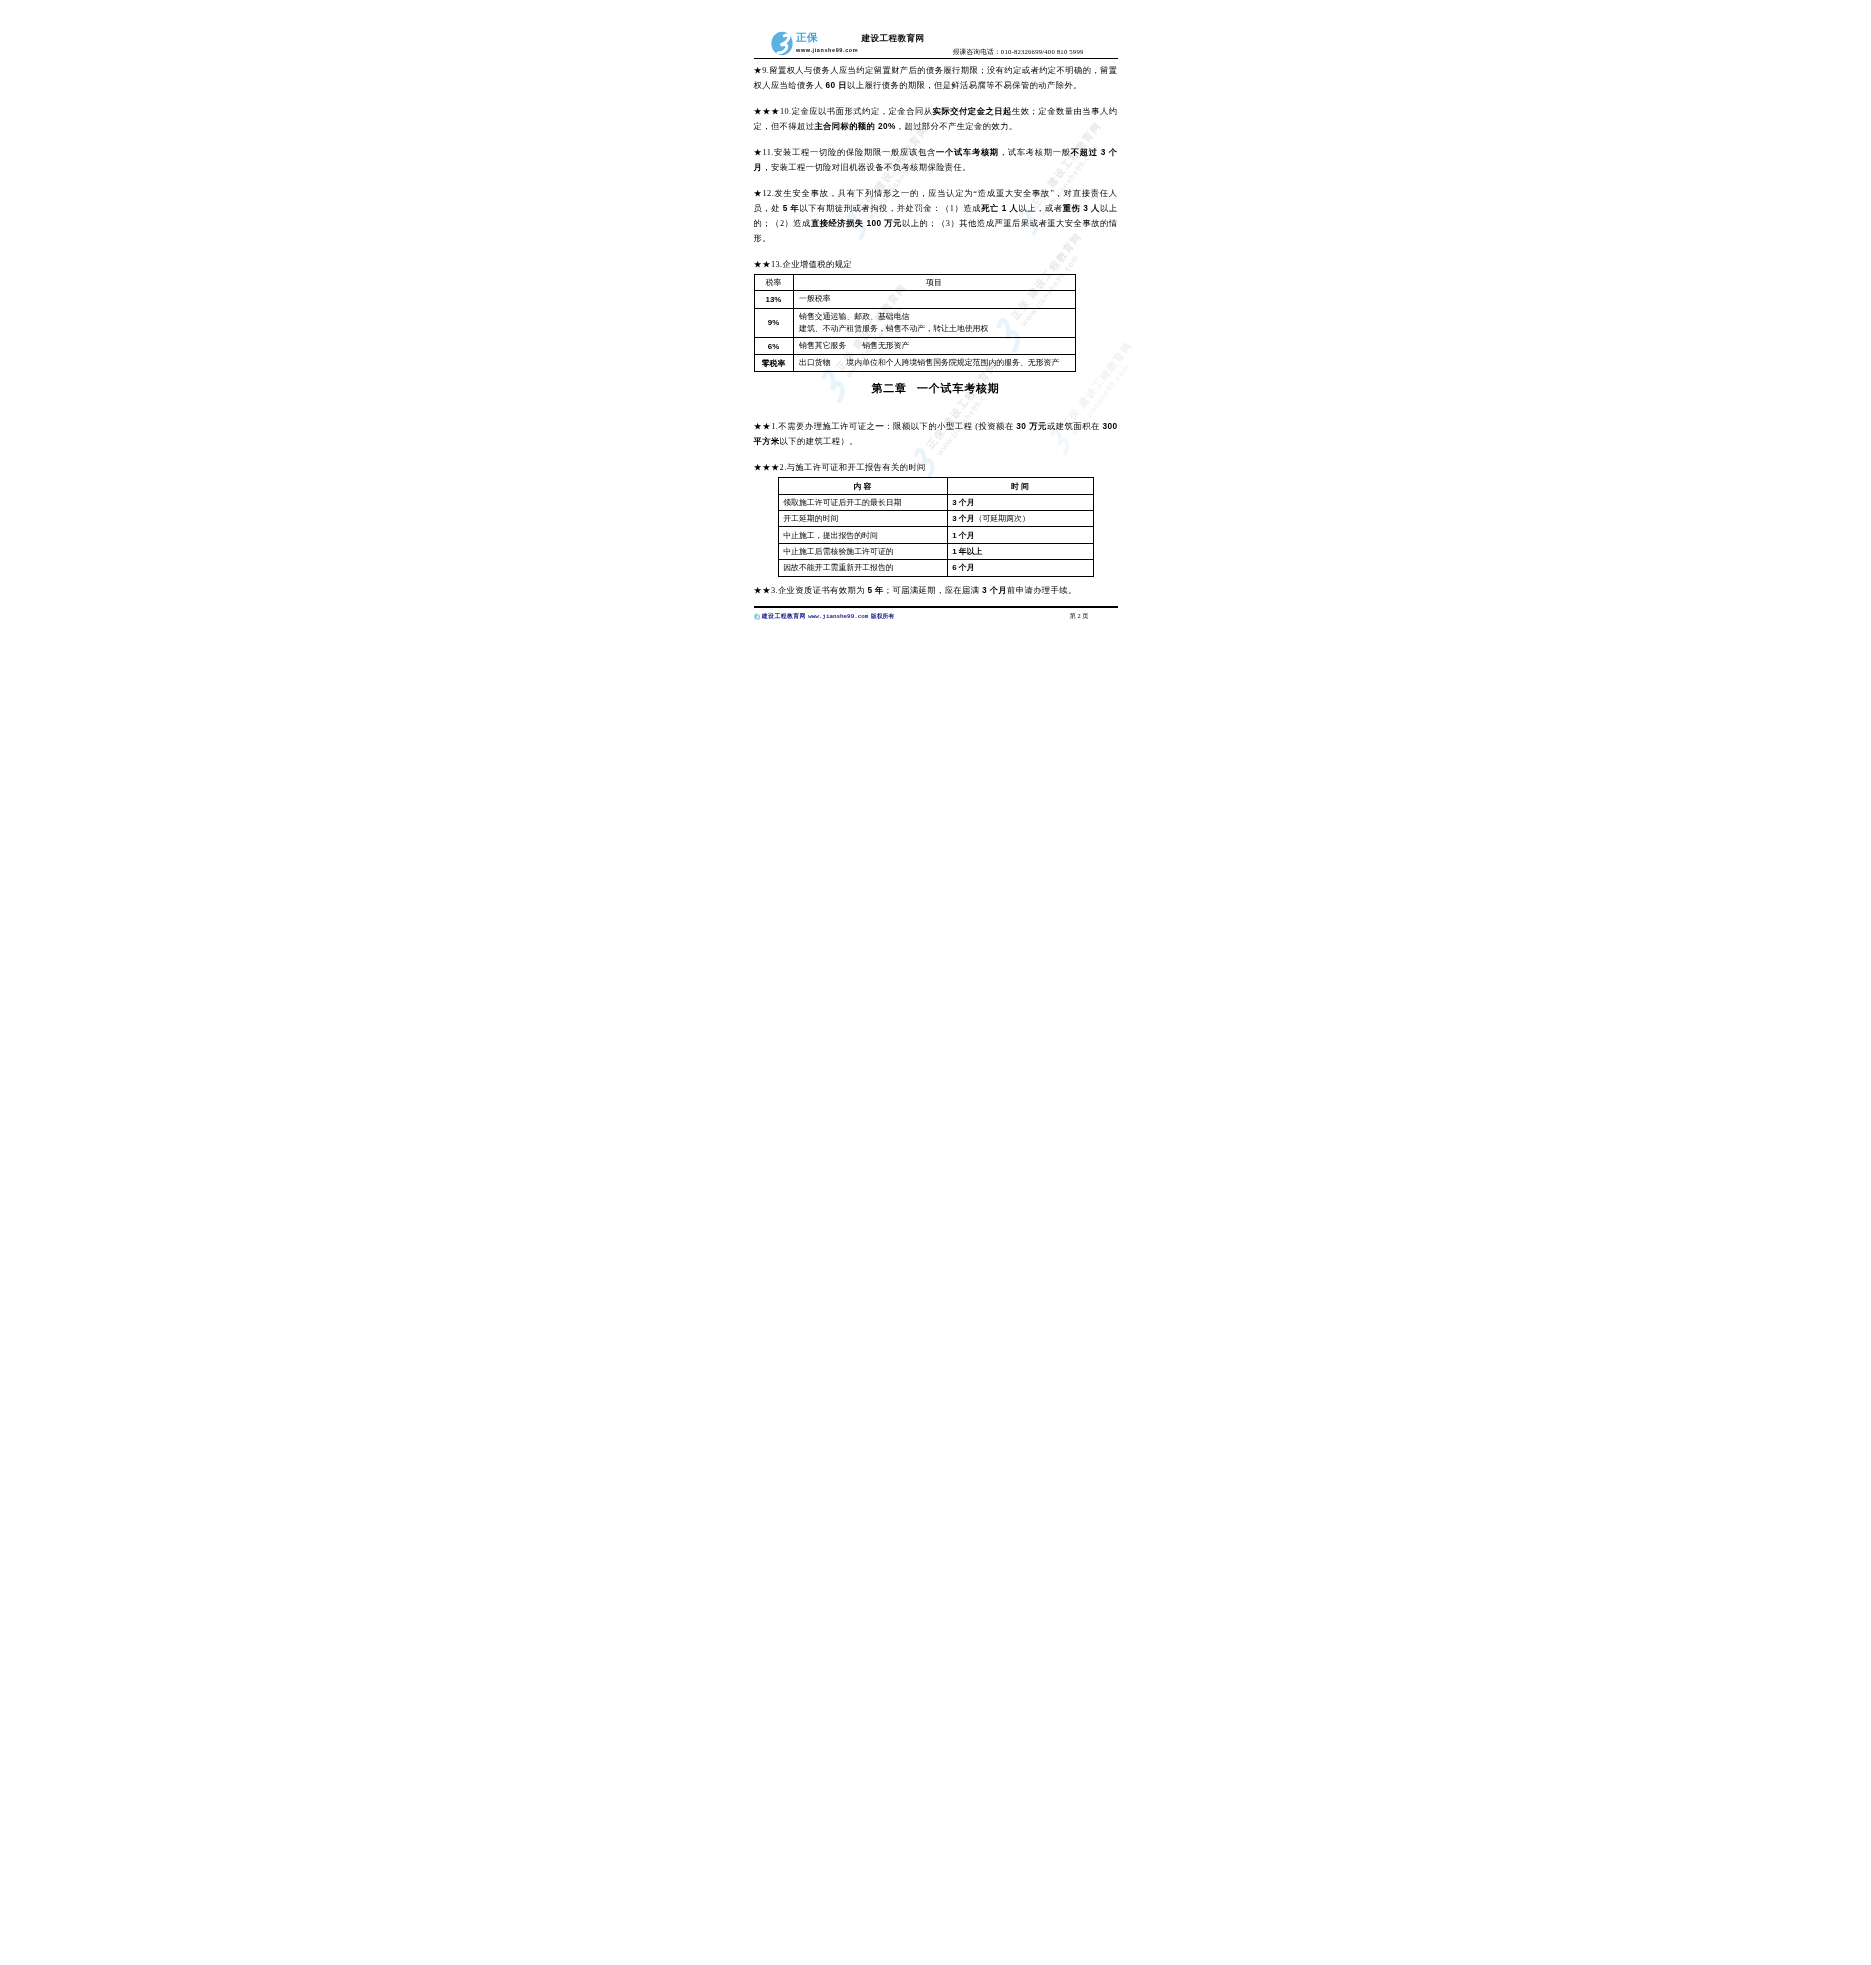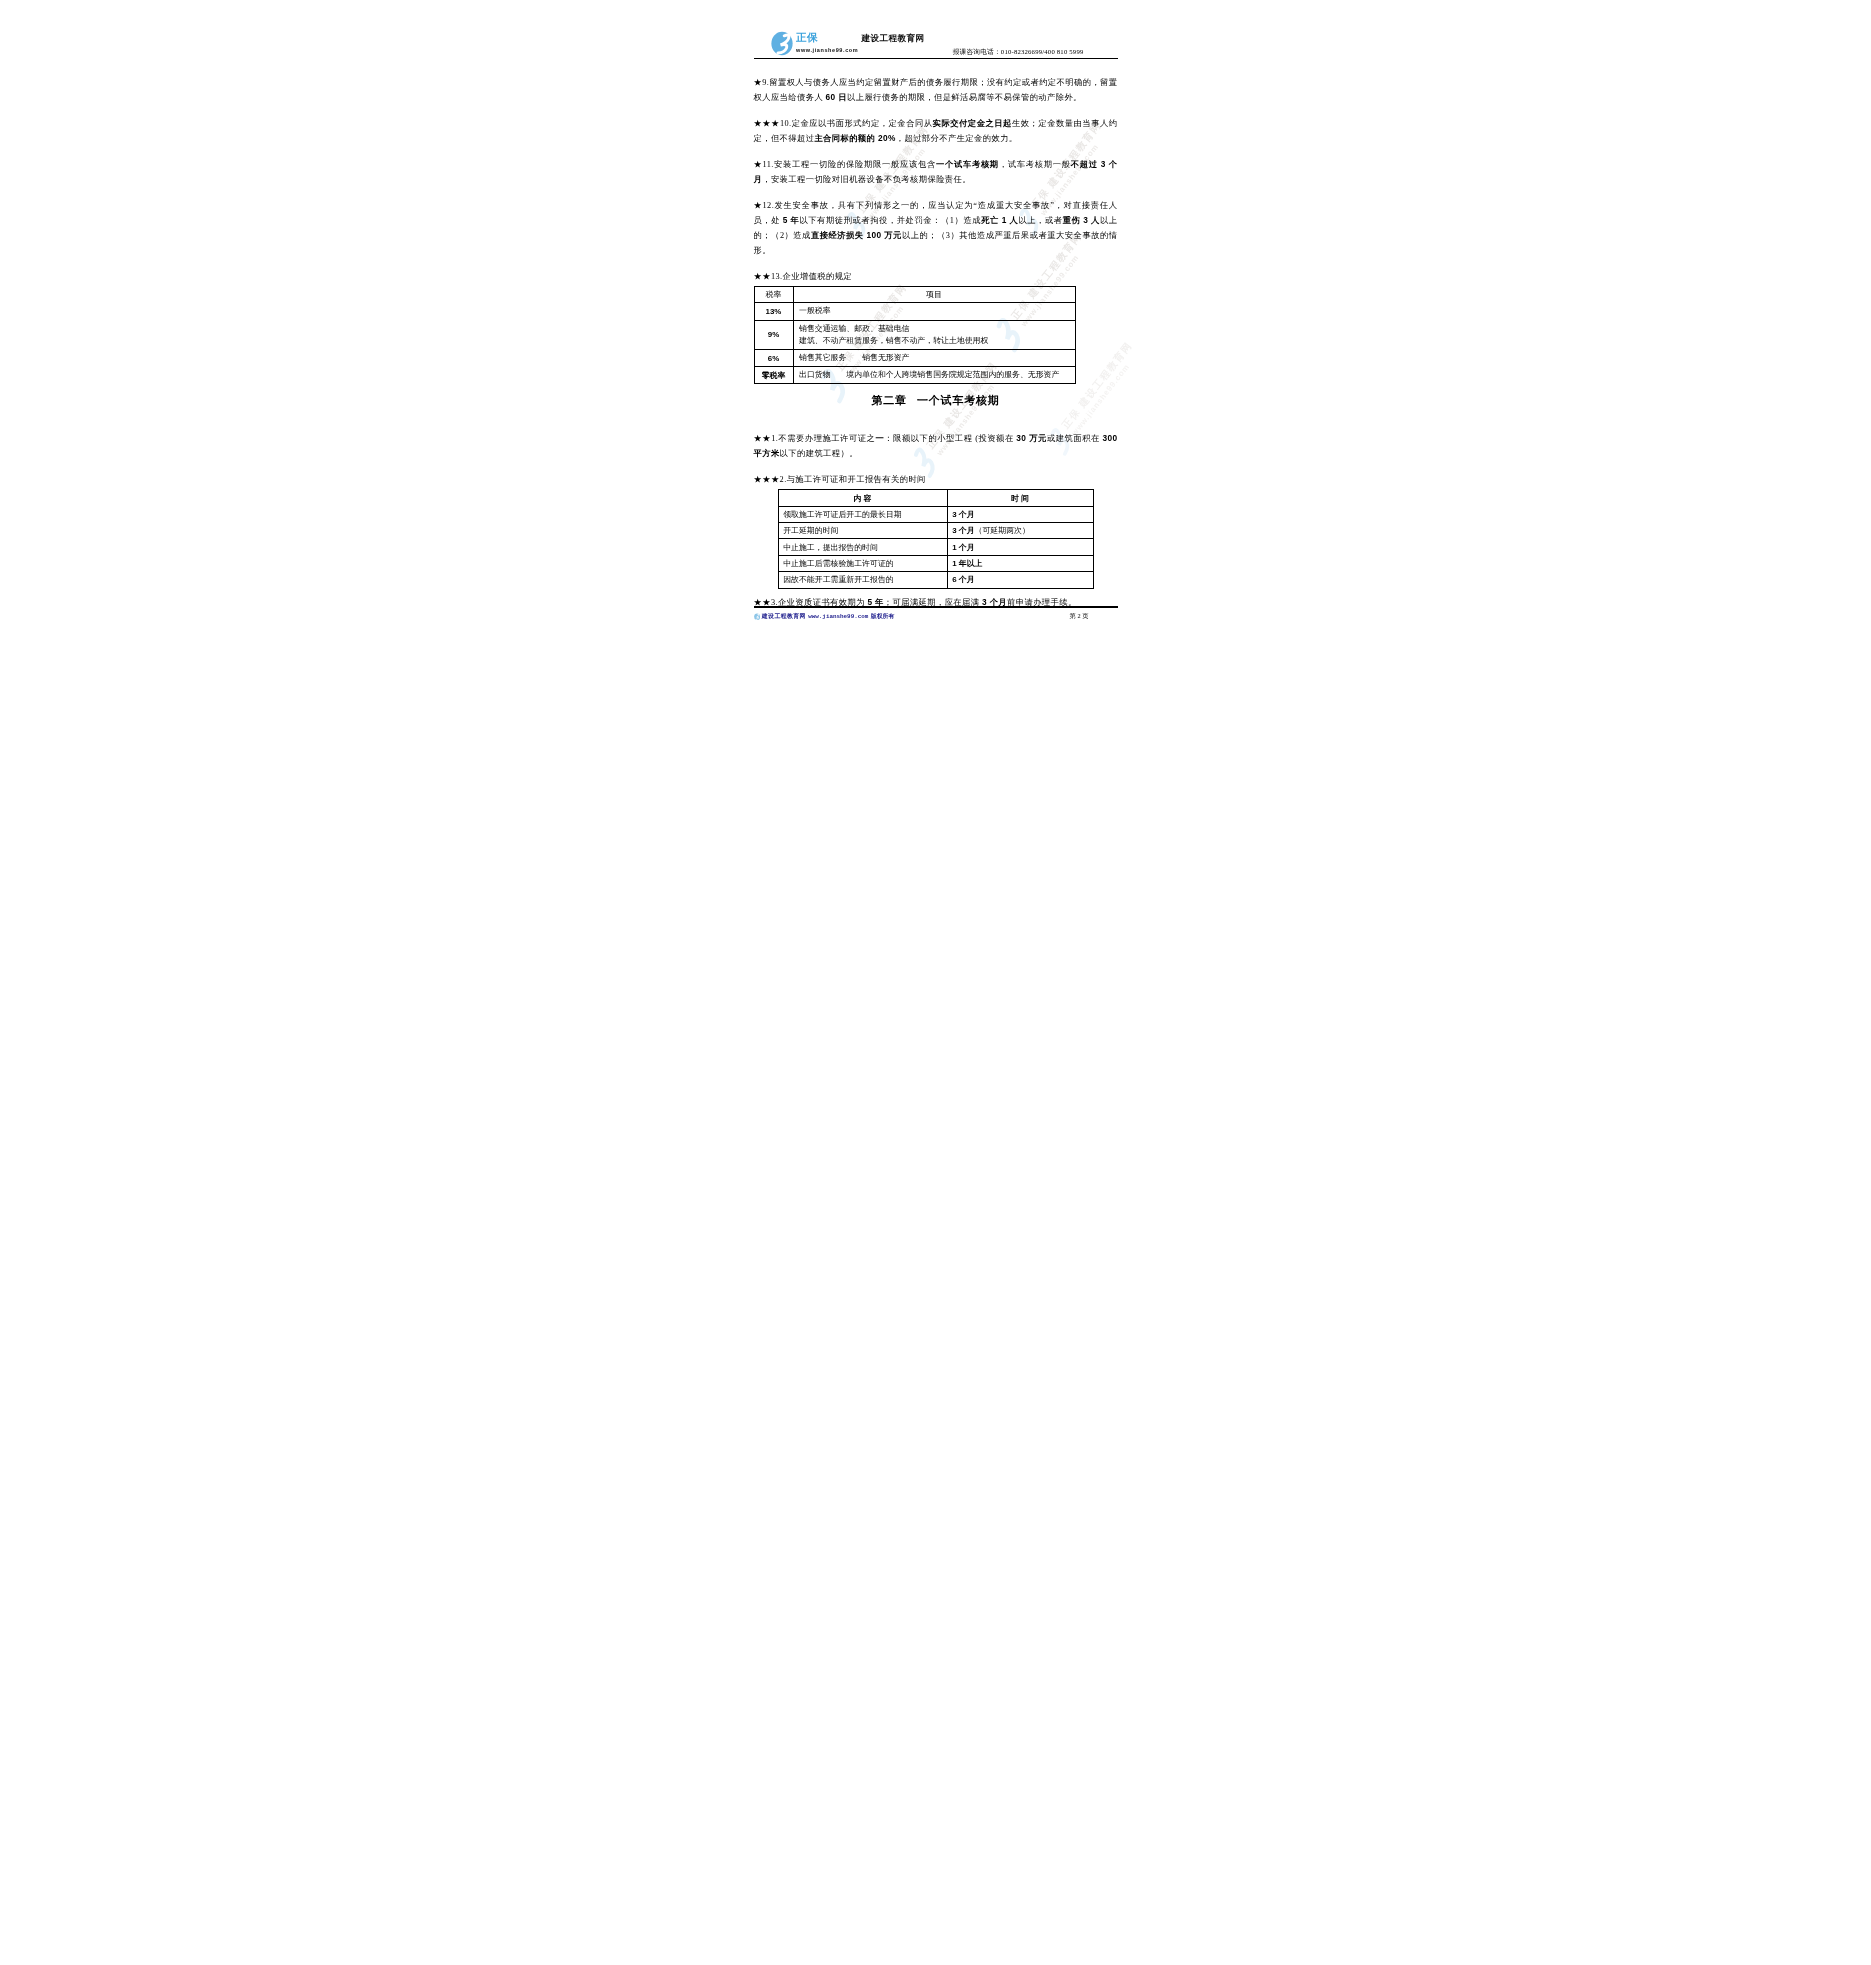--- a/index.html
+++ b/index.html
@@ -25,21 +25,21 @@
   .logo-row { display:flex; align-items:baseline;gap:42px; }
   .logo-brand { font-family:"Liberation Sans","DejaVu Sans",sans-serif; font-weight:bold;
     font-size:10.6px; color:#3ba2dc; letter-spacing:0.4px; }
   .logo-name { font-family:"Liberation Sans","DejaVu Sans",sans-serif; font-weight:bold;
     font-size:8.6px; color:#111; margin-left:1.6px; letter-spacing:0.4px; }
   .logo-url { font-family:"Liberation Sans","DejaVu Sans",sans-serif; font-weight:bold;
     font-size:5.5px; color:#111; letter-spacing:0.6px; margin-top:1.6px; }
   .phone { position:absolute; top:48px; right:86px; font-size:6.7px; z-index:2; letter-spacing:0.2px; }
   .header-rule { position:absolute; left:52px; top:58px; width:364px; height:1.2px; background:#000; z-index:2; }
   
-  .content { position:absolute; left:52px; top:75px; width:364px; z-index:2; }
+  .content { position:absolute; left:52px; top:63px; width:364px; z-index:2; }
   .para { margin:0 0 11px 0; font-size:8.3px; line-height:15px; text-align:justify; letter-spacing:0.4px; }
   .para b, .label b { font-family:"Liberation Sans","DejaVu Sans",sans-serif; }
   .label { margin:0 0 2.4px 0; font-size:8.3px; line-height:15px; letter-spacing:0.4px; }
   
   table { border-collapse:collapse; table-layout:fixed; }
   td,th { border:0.4px solid #000; border-top-width:1.2px; border-bottom-width:1.2px;
     font-size:7.9px; padding:1.2px 4.7px; }
   .t1 { width:322px; margin:0.8px 0 0 0; }
   .t1 .col-rate { width:39px; }
   .t1 th { font-weight:normal; text-align:center; line-height:12.6px;margin-left:6px; }

